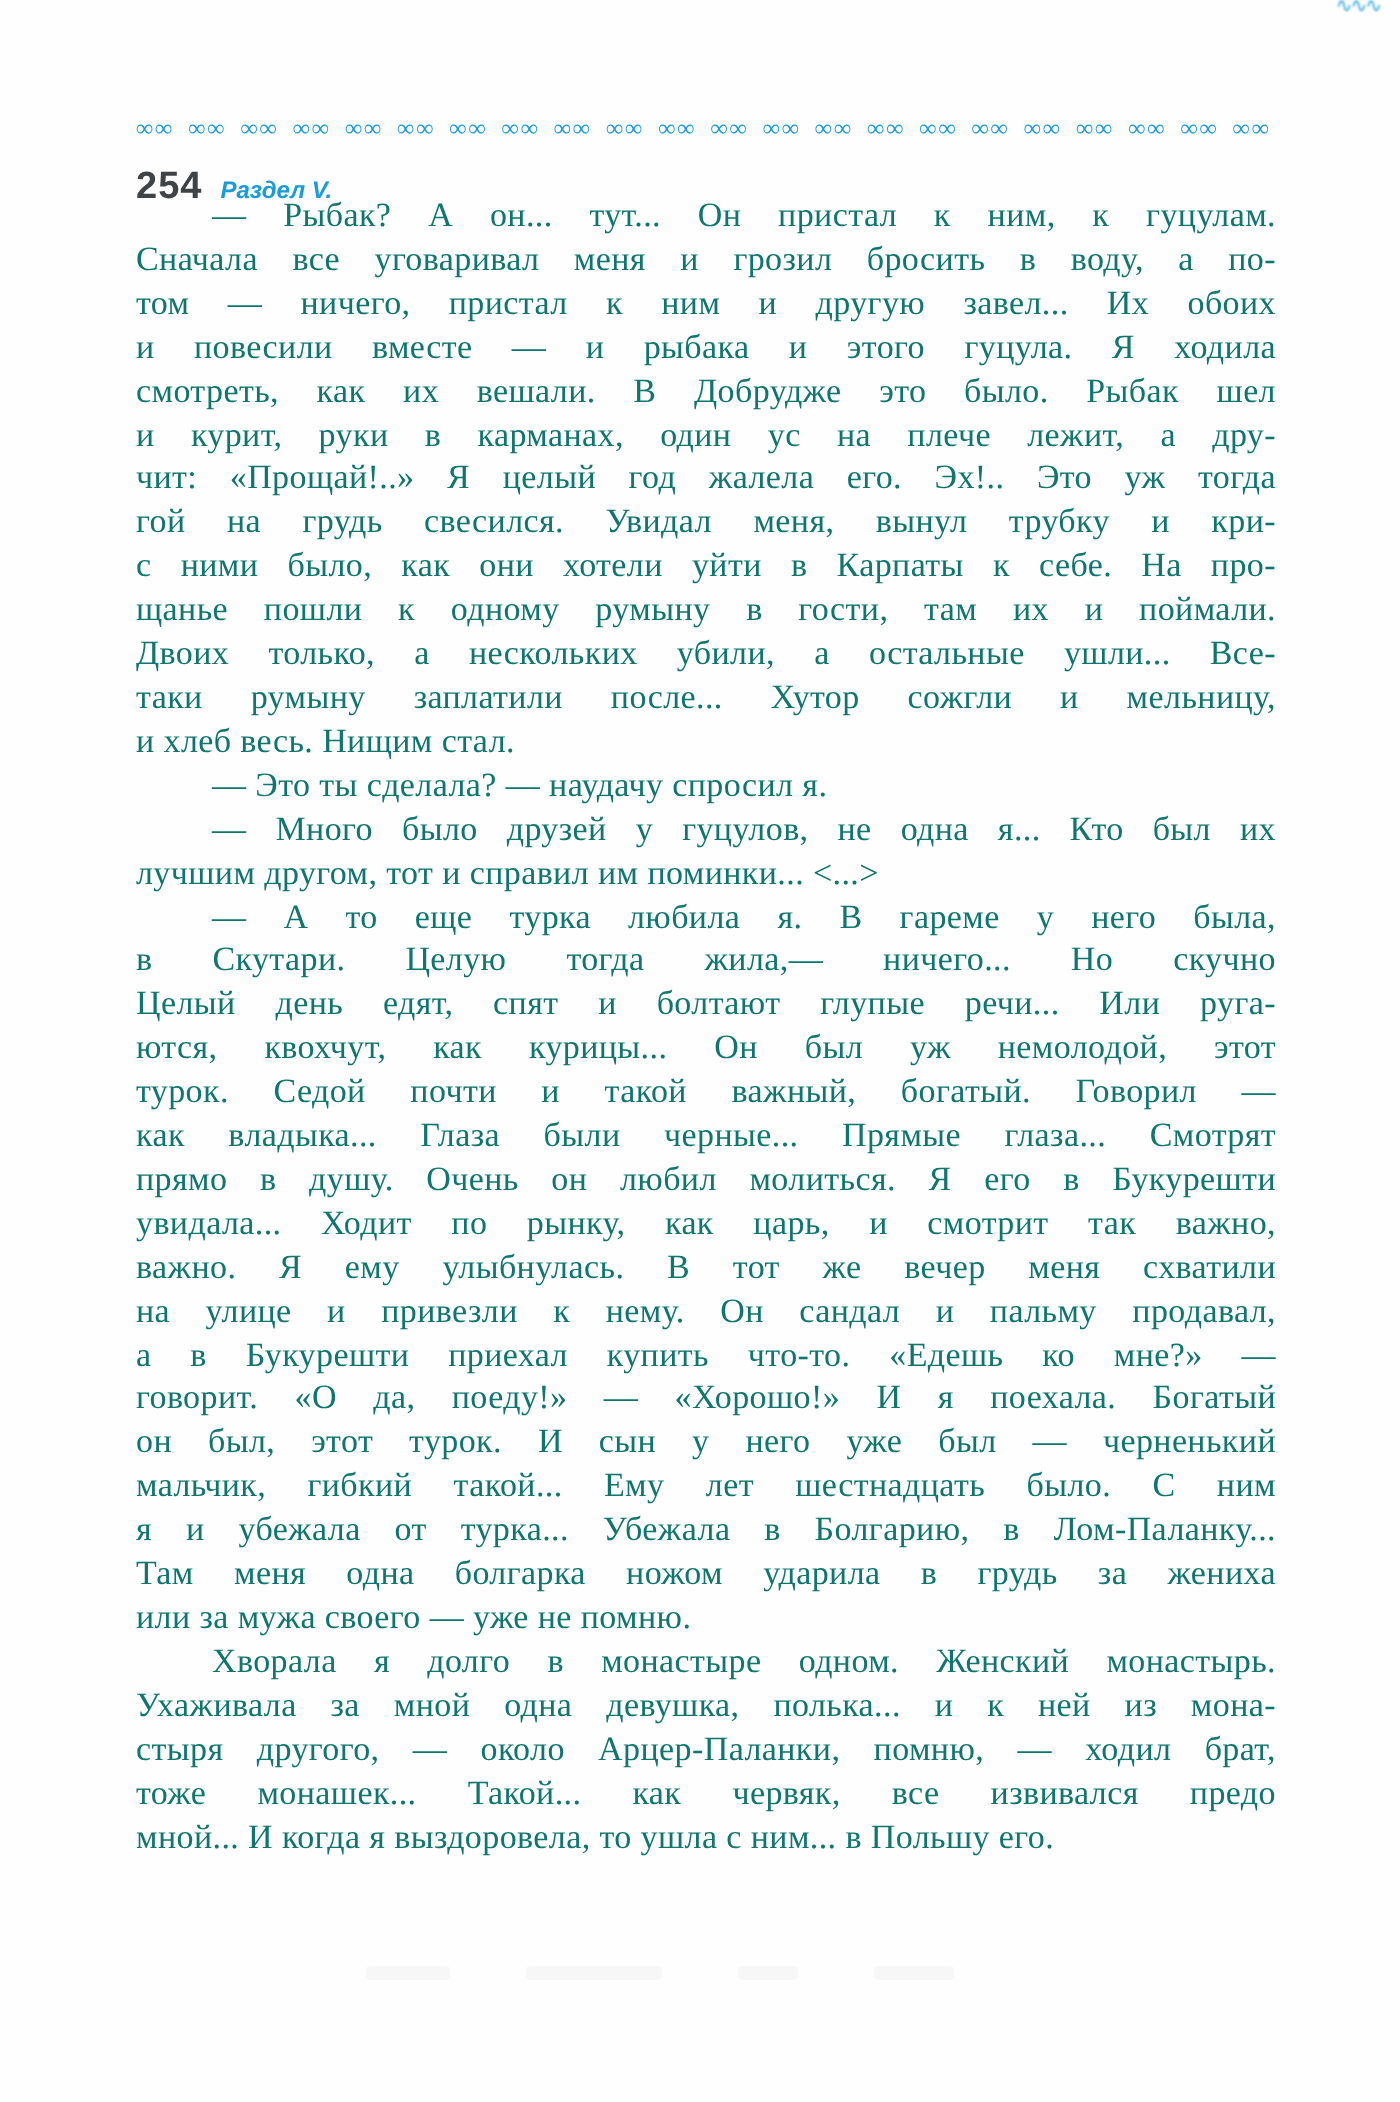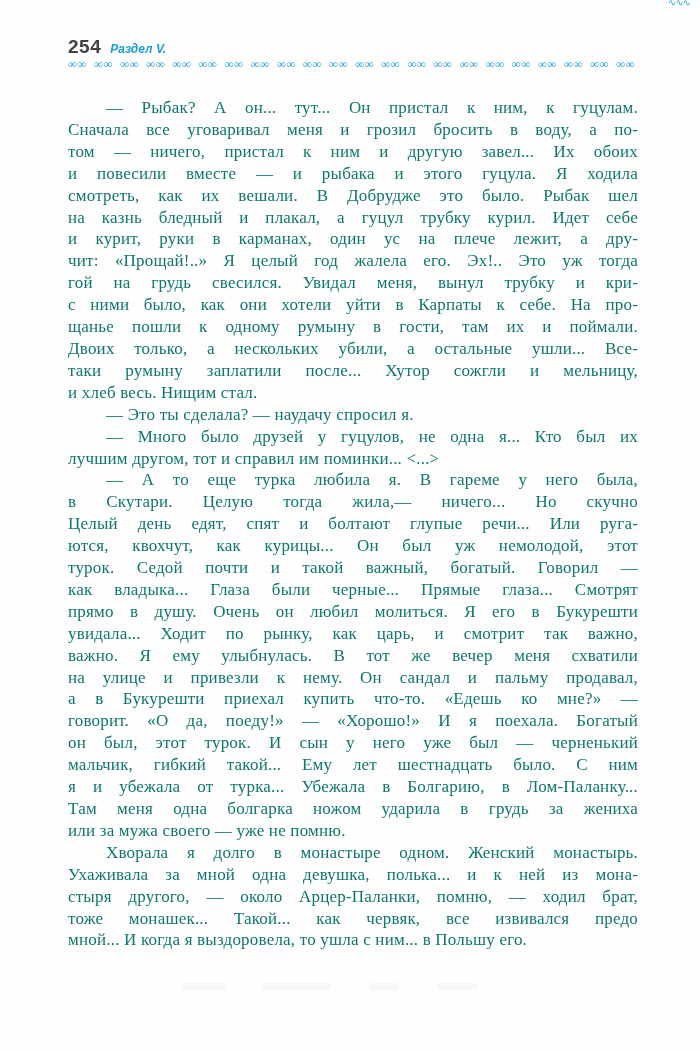--- a/index.html
+++ b/index.html
@@ -26,20 +26,21 @@
     white-space: nowrap;
     overflow: hidden;
   }
   .page-number {
     color: #3f4345;
     font-size: 19px;
     font-weight: bold;
     letter-spacing: 0.5px;
     margin-right: 9px;
     font-family: "Liberation Sans", sans-serif;
+    margin-top: 47px;
   }
   .section-label {
     color: #1a9cd9;
     font-size: 12px;
     font-style: italic;
     font-weight: bold;
     margin-right: 6px;
     font-family: "Liberation Sans", sans-serif;
   }
   .header-title {
@@ -120,21 +121,20 @@
   <div class="ornament-row">∞∞ ∞∞ ∞∞ ∞∞ ∞∞ ∞∞ ∞∞ ∞∞ ∞∞ ∞∞ ∞∞ ∞∞ ∞∞ ∞∞ ∞∞ ∞∞ ∞∞ ∞∞ ∞∞ ∞∞ ∞∞ ∞∞ ∞∞ ∞∞ ∞∞ ∞∞ ∞∞ ∞∞ ∞∞ ∞∞ ∞∞ ∞∞ ∞∞ ∞∞ ∞∞ ∞∞ ∞∞ ∞∞ ∞∞ ∞∞</div>
 
   <div class="text-block">
 
   <div class="para">
         <div class="line first">— Рыбак? А он... тут... Он пристал к ним, к гуцулам.</div>
         <div class="line">Сначала все уговаривал меня и грозил бросить в воду, а по-</div>
         <div class="line">том — ничего, пристал к ним и другую завел... Их обоих</div>
         <div class="line">и повесили вместе — и рыбака и этого гуцула. Я ходила</div>
         <div class="line">смотреть, как их вешали. В Добрудже это было. Рыбак шел</div>
-        <div class="line">на казнь бледный и плакал, а гуцул трубку курил. Идет себе</div>
         <div class="line">и курит, руки в карманах, один ус на плече лежит, а дру-</div>
         <div class="line">чит: «Прощай!..» Я целый год жалела его. Эх!.. Это уж тогда</div>
         <div class="line">гой на грудь свесился. Увидал меня, вынул трубку и кри-</div>
         <div class="line">с ними было, как они хотели уйти в Карпаты к себе. На про-</div>
         <div class="line">щанье пошли к одному румыну в гости, там их и поймали.</div>
         <div class="line">Двоих только, а нескольких убили, а остальные ушли... Все-</div>
         <div class="line">таки румыну заплатили после... Хутор сожгли и мельницу,</div>
         <div class="line last">и хлеб весь. Нищим стал.</div>
       </div>
       <div class="para">

